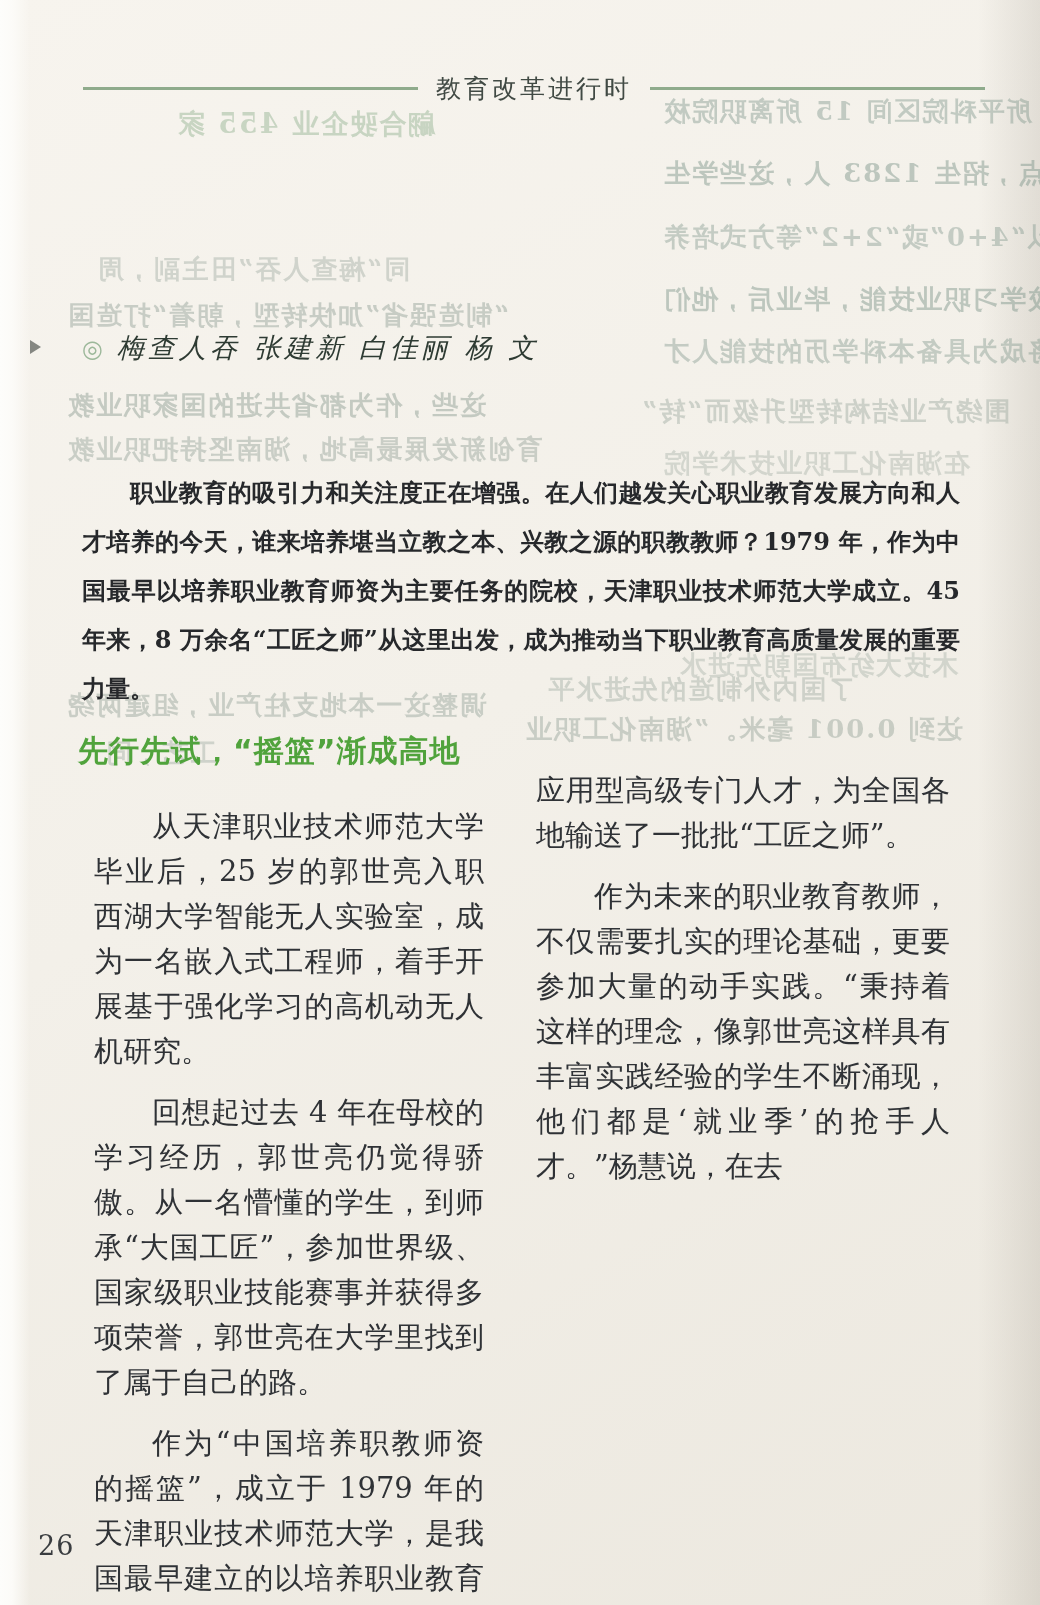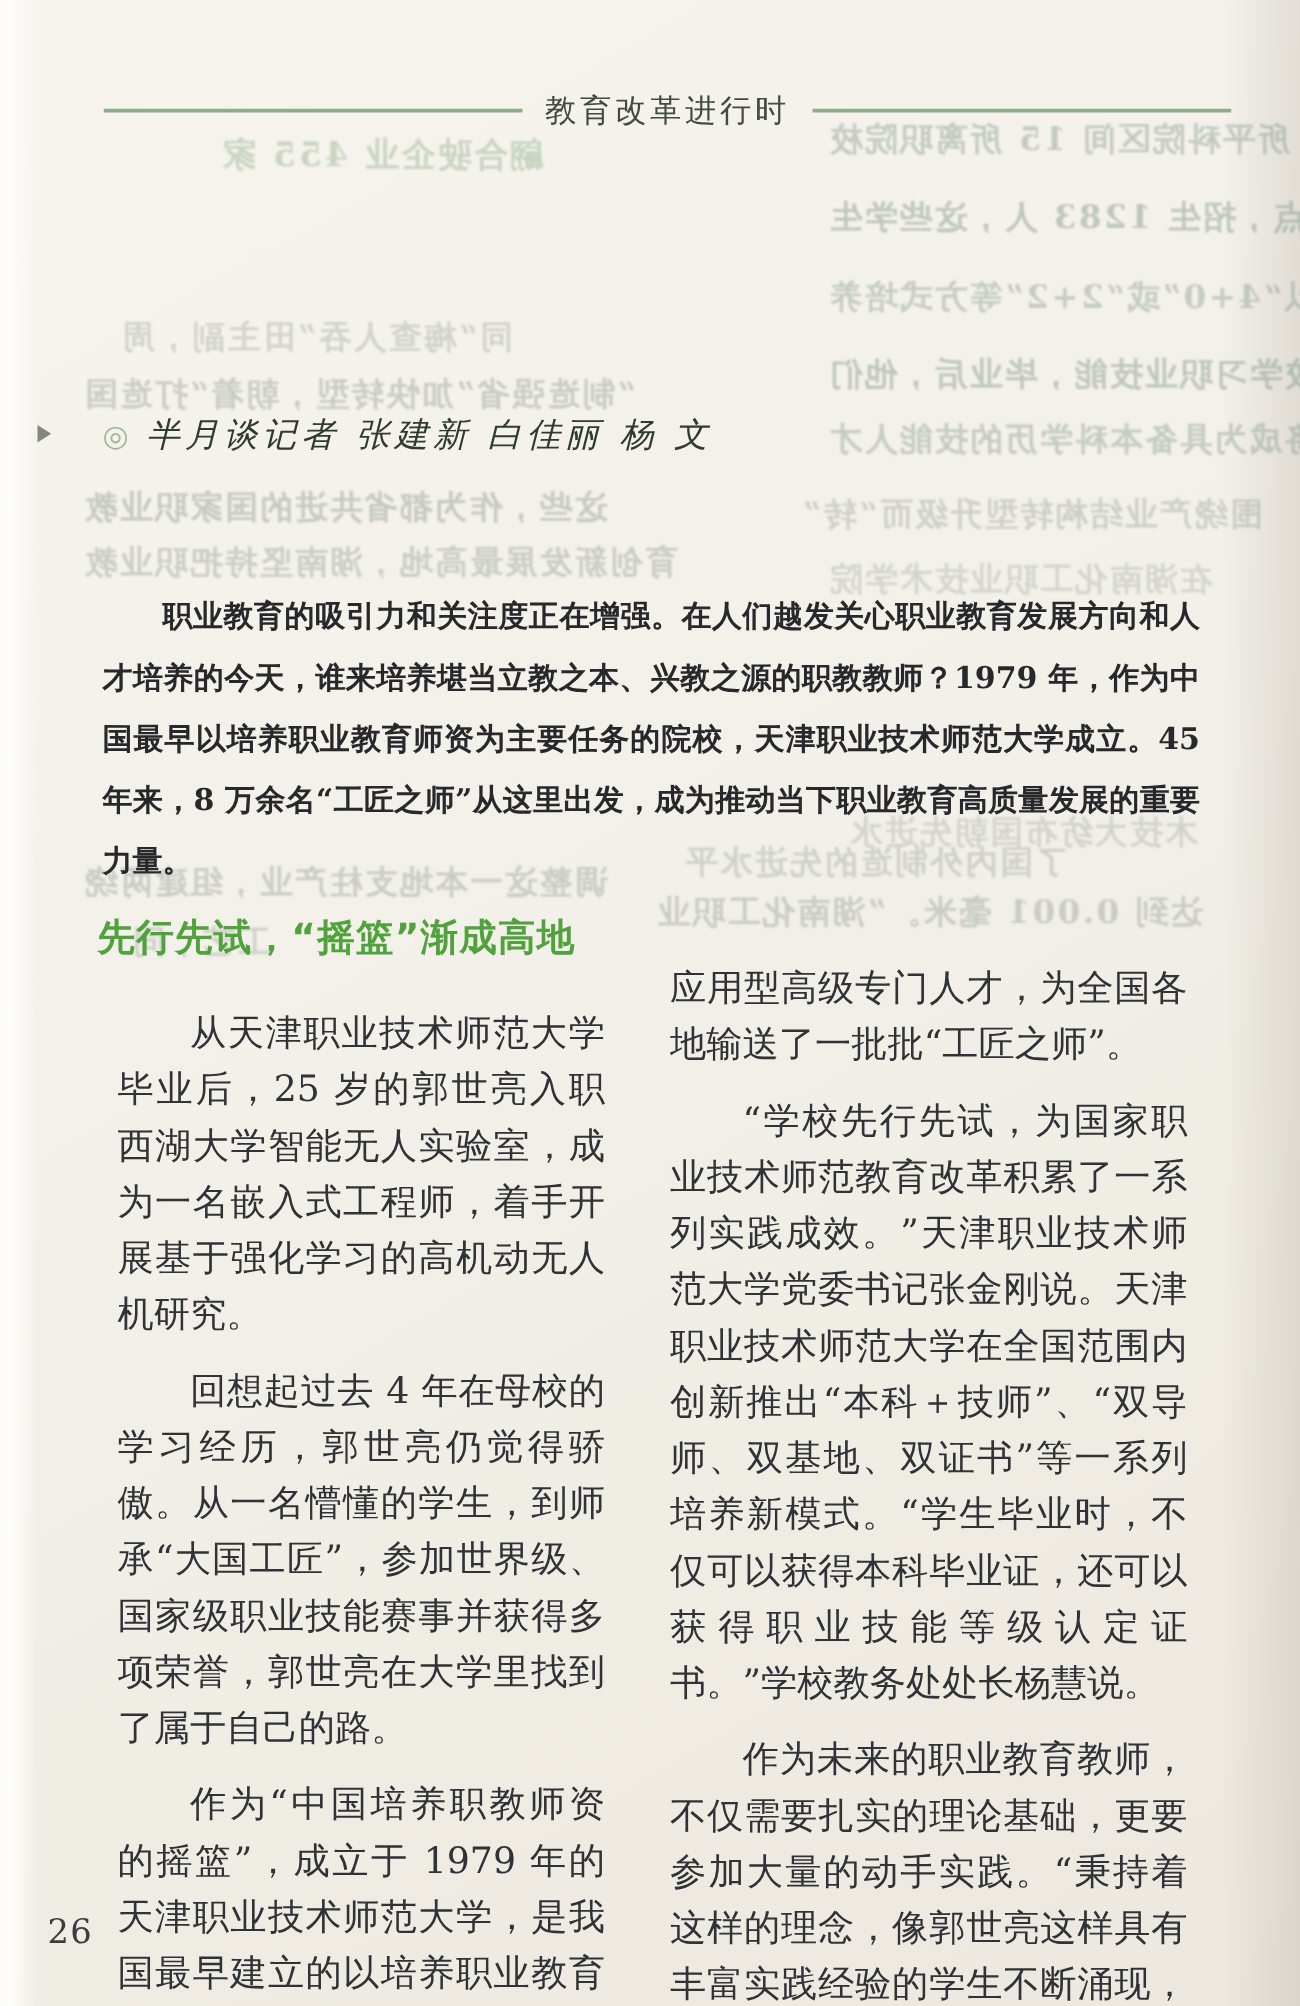--- a/index.html
+++ b/index.html
@@ -111,35 +111,34 @@
     </div>
 
   <div class="header">
     <span class="rule rule-left"></span>
     <span class="htitle">教育改革进行时</span>
     <span class="rule rule-right"></span>
   </div>
 
 
   <div class="byline">
-    <span class="mark">◎</span><span>半月谈记者 张建新 白佳丽 杨 文</span>
+    <span class="mark">◎</span><span>梅查人吞 张建新 白佳丽 杨 文</span>
   </div>
 
   <div class="intro">职业教育的吸引力和关注度正在增强。在人们越发关心职业教育发展方向和人才培养的今天，谁来培养堪当立教之本、兴教之源的职教教师？1979 年，作为中国最早以培养职业教育师资为主要任务的院校，天津职业技术师范大学成立。45 年来，8 万余名“工匠之师”从这里出发，成为推动当下职业教育高质量发展的重要力量。</div>
 
   <div class="col col-left">
     <h2 class="subheading">先行先试，“摇篮”渐成高地</h2>
     <p>从天津职业技术师范大学毕业后，25 岁的郭世亮入职西湖大学智能无人实验室，成为一名嵌入式工程师，着手开展基于强化学习的高机动无人机研究。</p>
     <p>回想起过去 4 年在母校的学习经历，郭世亮仍觉得骄傲。从一名懵懂的学生，到师承“大国工匠”，参加世界级、国家级职业技能赛事并获得多项荣誉，郭世亮在大学里找到了属于自己的路。</p>
     <p>作为“中国培养职教师资的摇篮”，成立于 1979 年的天津职业技术师范大学，是我国最早建立的以培养职业教育师资为主要任务的本科师范院校。50 年来，这一“摇篮”孕育了 8 万余名高素质职教教师和</p>
   </div>
 
   <div class="col col-right">
     <p class="no-indent">应用型高级专门人才，为全国各地输送了一批批“工匠之师”。</p>
-    <p>“学校先行先试，为国家职业技术师范教育改革积累了一系列实践成效。”天津职业技术师范大学党委书记张金刚说。天津职业技术师范大学在全国范围内创新推出“本科＋技师”、“双导师、双基地、双证书”等一系列培养新模式。“学生毕业时，不仅可以获得本科毕业证，还可以获得职业技能等级认定证书。”学校教务处处长杨慧说。</p>
     <p>作为未来的职业教育教师，不仅需要扎实的理论基础，更要参加大量的动手实践。“秉持着这样的理念，像郭世亮这样具有丰富实践经验的学生不断涌现，他们都是‘就业季’的抢手人才。”杨慧说，在去</p>
   </div>
 
   <div class="artifact"></div>
 
   <div class="pageno">26</div>
 
 </div>
 
 </body></html>

